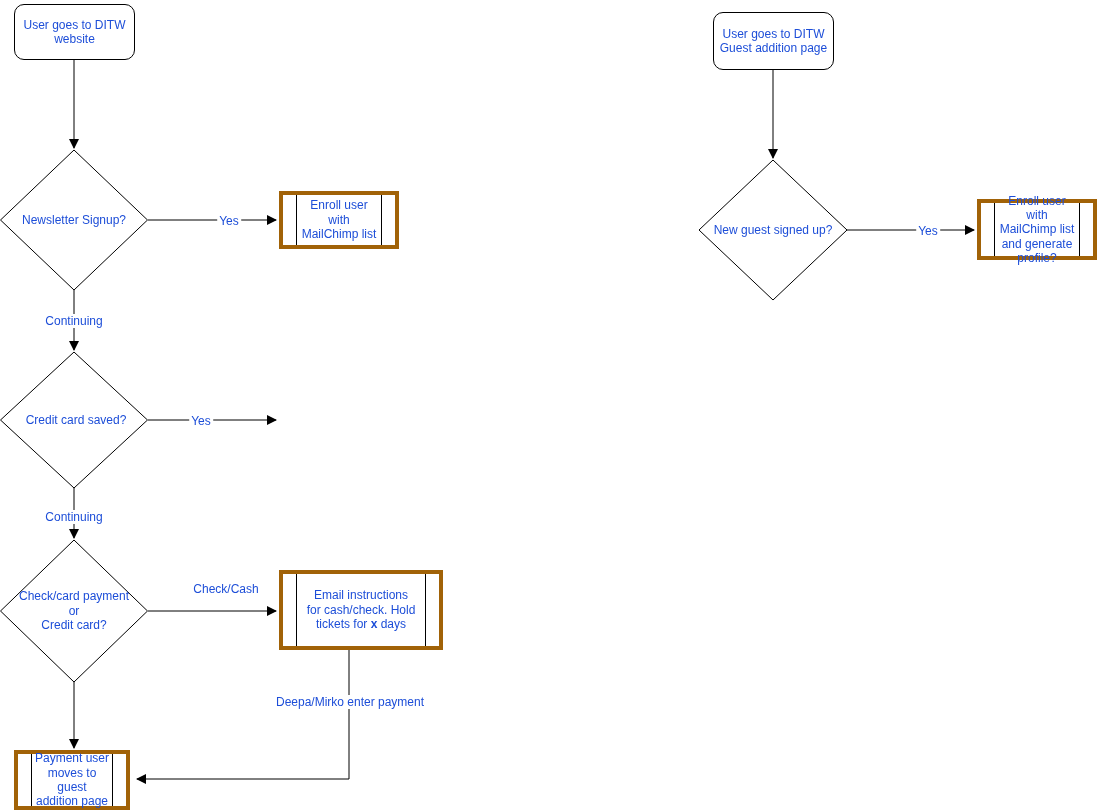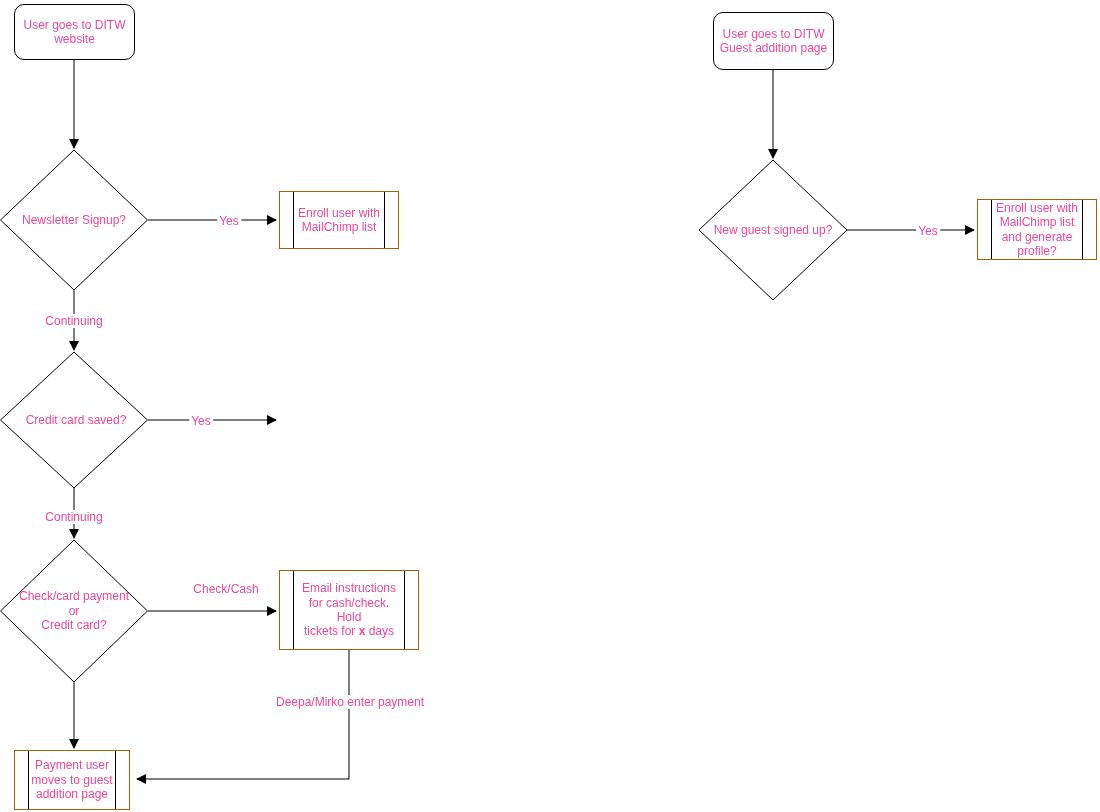--- a/index.html
+++ b/index.html
@@ -6,21 +6,21 @@
     margin: 0;
     padding: 0;
     background: #ffffff;
   }
   .canvas {
     position: relative;
     width: 1100px;
     height: 812px;
     background: #ffffff;
     font-family: "Liberation Sans", sans-serif;
-    color: #ec4899;
+    color: #1d4ed8;
     overflow: hidden;
     border-radius: 14px;
   }
   .canvas svg.connectors {
     position: absolute;
     left: 0; top: 0;
   }
   .node {
     position: absolute;
     box-sizing: border-box;
@@ -31,21 +31,21 @@
     font-size: 12px;
     line-height: 1.2;
     white-space: pre-line;
   }
   .rounded {
     border: 1px solid #000000;
     border-radius: 10px;
     background: #ffffff;
   }
   .subprocess {
-    border: 1px solid #a16207;
+    border: 4px solid #a16207;
     background: #ffffff;
   }
   .subprocess::before,
   .subprocess::after {
     content: "";
     position: absolute;
     top: 0;
     bottom: 0;
     width: 1px;
     background: #000000;
@@ -123,21 +123,21 @@
     <span>Credit card saved?</span>
   </div>
 
 
   <div class="diamond-label" style="left:0; top:540px; width:148px; height:142px;">
     <span>Check/card payment
 or
 Credit card?</span>
   </div>
 
-  <div class="node subprocess" style="left:279px; top:570px; width:140px; height:80px;">
+  <div class="node subprocess" style="left:279px; top:570px; width:164px; height:80px;">
     <span class="inner-text"><span>Email instructions
 for cash/check. Hold
 tickets for </span><span class="bold-x">x</span><span> days</span></span>
   </div>
 
   <div class="node subprocess" style="left:14px; top:750px; width:116px; height:60px;">
     <span class="inner-text">Payment user
 moves to guest
 addition page</span>
   </div>

